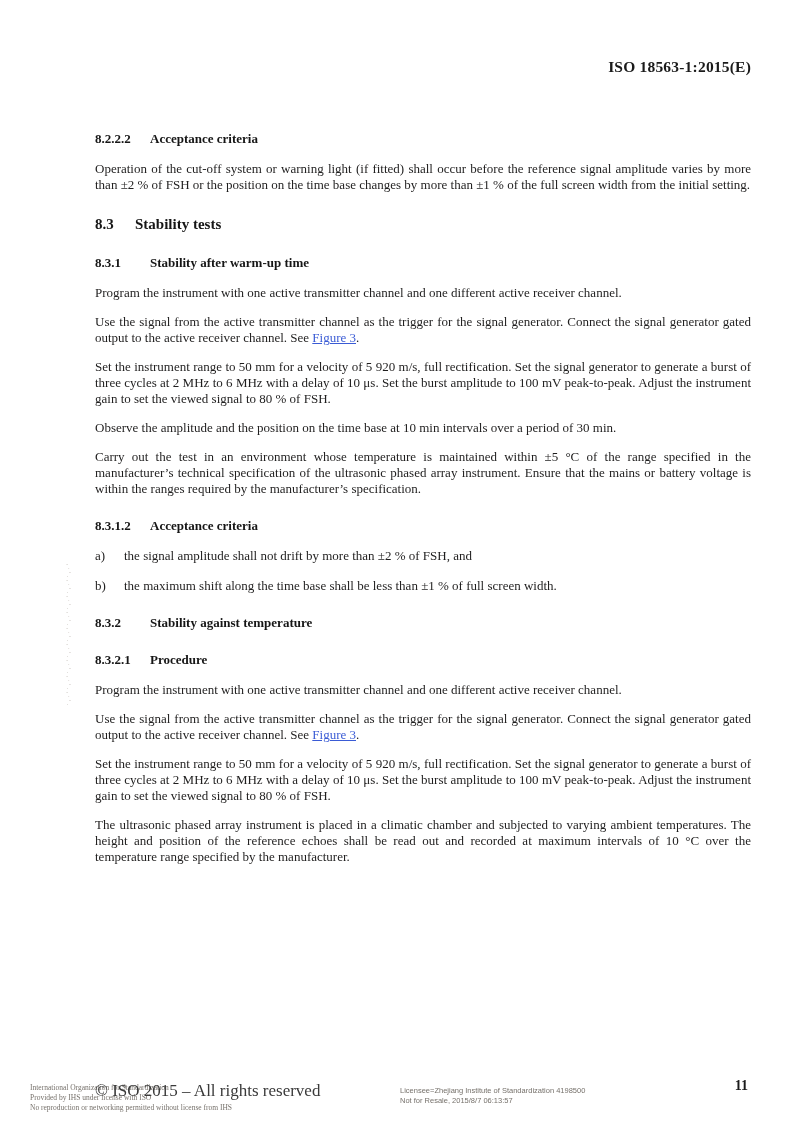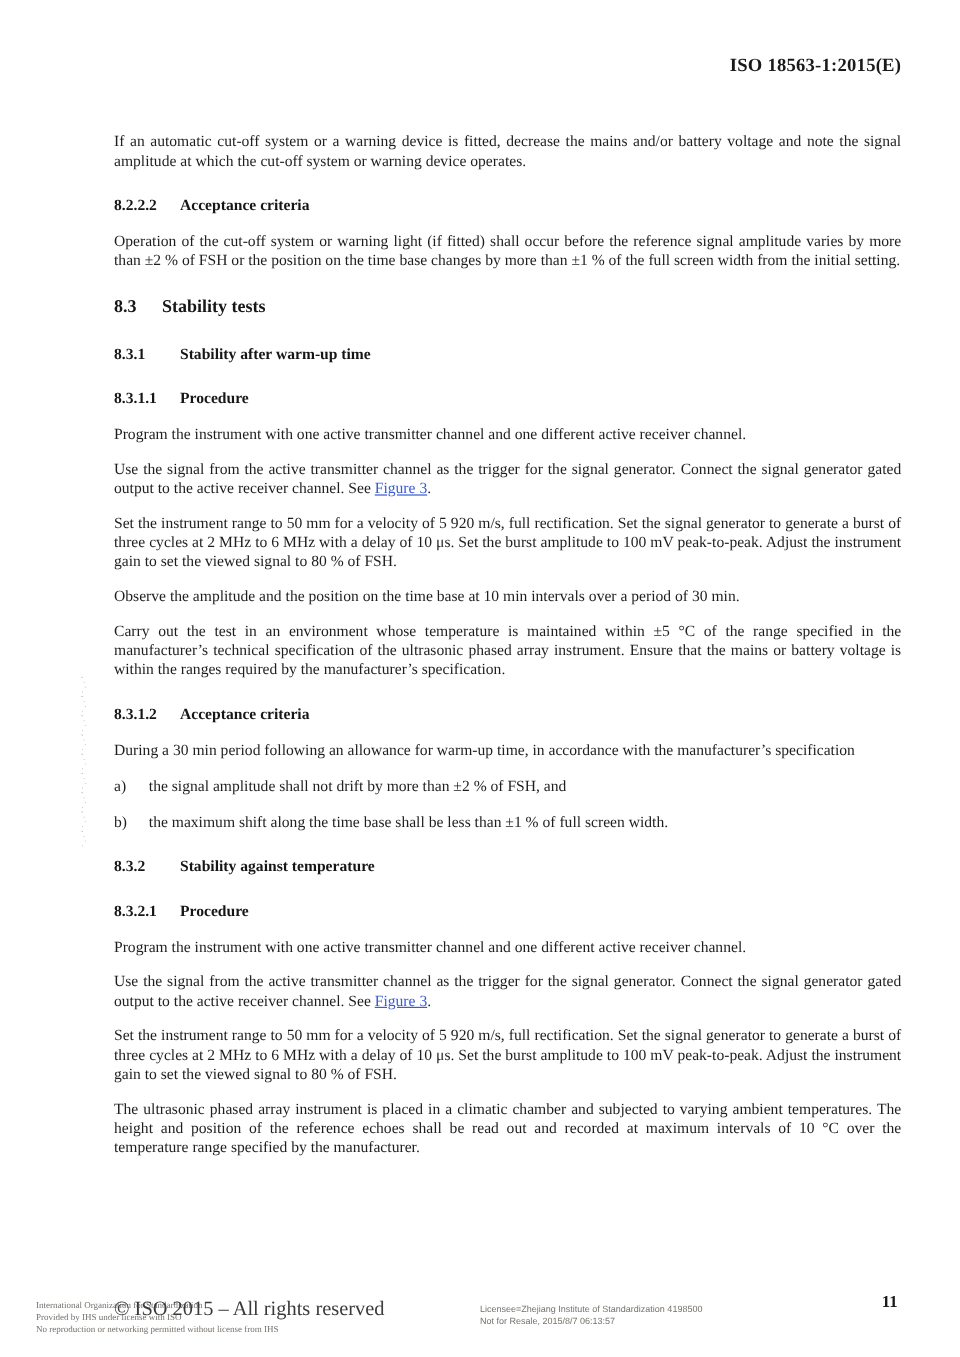--- a/index.html
+++ b/index.html
@@ -7,21 +7,21 @@
     position: relative;
     width: 800px;
     height: 1131px;
     background: #ffffff;
     font-family: "Liberation Serif", "DejaVu Serif", serif;
     color: #1f1e1e;
     overflow: hidden;
   }
   .doc-code {
     position: absolute;
-    top: 46px;
+    top: 58px;
     right: 49px;
     font-size: 15.5px;
     font-weight: bold;
     letter-spacing: 0.2px;
     color: #1a1a1a;
   }
   .content {
     position: absolute;
     left: 95px;
     top: 110px;
@@ -117,46 +117,43 @@
 <body>
 
 <div class="page">
 
   <div class="doc-code">ISO 18563-1:2015(E)</div>
 
   <div class="watermark">,·'.,·'.,·'.,·'.,·'.,·'.,·'.,·'.,·'.,·'.</div>
 
   <div class="content">
 
-    <p class="para first">If an automatic cut-off system or a warning device is fitted, decrease the mains and/or battery voltage and note the signal amplitude at which the cut-off system or warning device operates.</p>
 
     <h4 class="sec"><span class="h-num">8.2.2.2</span><span>Acceptance criteria</span></h4>
 
 
     <p class="para">Operation of the cut-off system or warning light (if fitted) shall occur before the reference signal amplitude varies by more than ±2 % of FSH or the position on the time base changes by more than ±1 % of the full screen width from the initial setting.</p>
 
     <h2 class="sec"><span class="h-num">8.3</span><span>Stability tests</span></h2>
 
     <h3 class="sec"><span class="h-num">8.3.1</span><span>Stability after warm-up time</span></h3>
 
-    <h4 class="sec"><span class="h-num">8.3.1.1</span><span>Procedure</span></h4>
 
     <p class="para">Program the instrument with one active transmitter channel and one different active receiver channel.</p>
 
     <p class="para"><span>Use the signal from the active transmitter channel as the trigger for the signal generator. Connect the signal generator gated output to the active receiver channel. See </span><a class="fig-link">Figure 3</a><span>.</span></p>
 
     <p class="para">Set the instrument range to 50 mm for a velocity of 5 920 m/s, full rectification. Set the signal generator to generate a burst of three cycles at 2 MHz to 6 MHz with a delay of 10 μs. Set the burst amplitude to 100 mV peak-to-peak. Adjust the instrument gain to set the viewed signal to 80 % of FSH.</p>
 
     <p class="para">Observe the amplitude and the position on the time base at 10 min intervals over a period of 30 min.</p>
 
     <p class="para">Carry out the test in an environment whose temperature is maintained within ±5 °C of the range specified in the manufacturer’s technical specification of the ultrasonic phased array instrument. Ensure that the mains or battery voltage is within the ranges required by the manufacturer’s specification.</p>
 
     <h4 class="sec"><span class="h-num">8.3.1.2</span><span>Acceptance criteria</span></h4>
 
-    <p class="para">During a 30 min period following an allowance for warm-up time, in accordance with the manufacturer’s specification</p>
 
     <div class="list-item">
       <span class="marker">a)</span>
       <span class="li-text">the signal amplitude shall not drift by more than ±2 % of FSH, and</span>
     </div>
 
     <div class="list-item">
       <span class="marker">b)</span>
       <span class="li-text">the maximum shift along the time base shall be less than ±1 % of full screen width.</span>
     </div>

